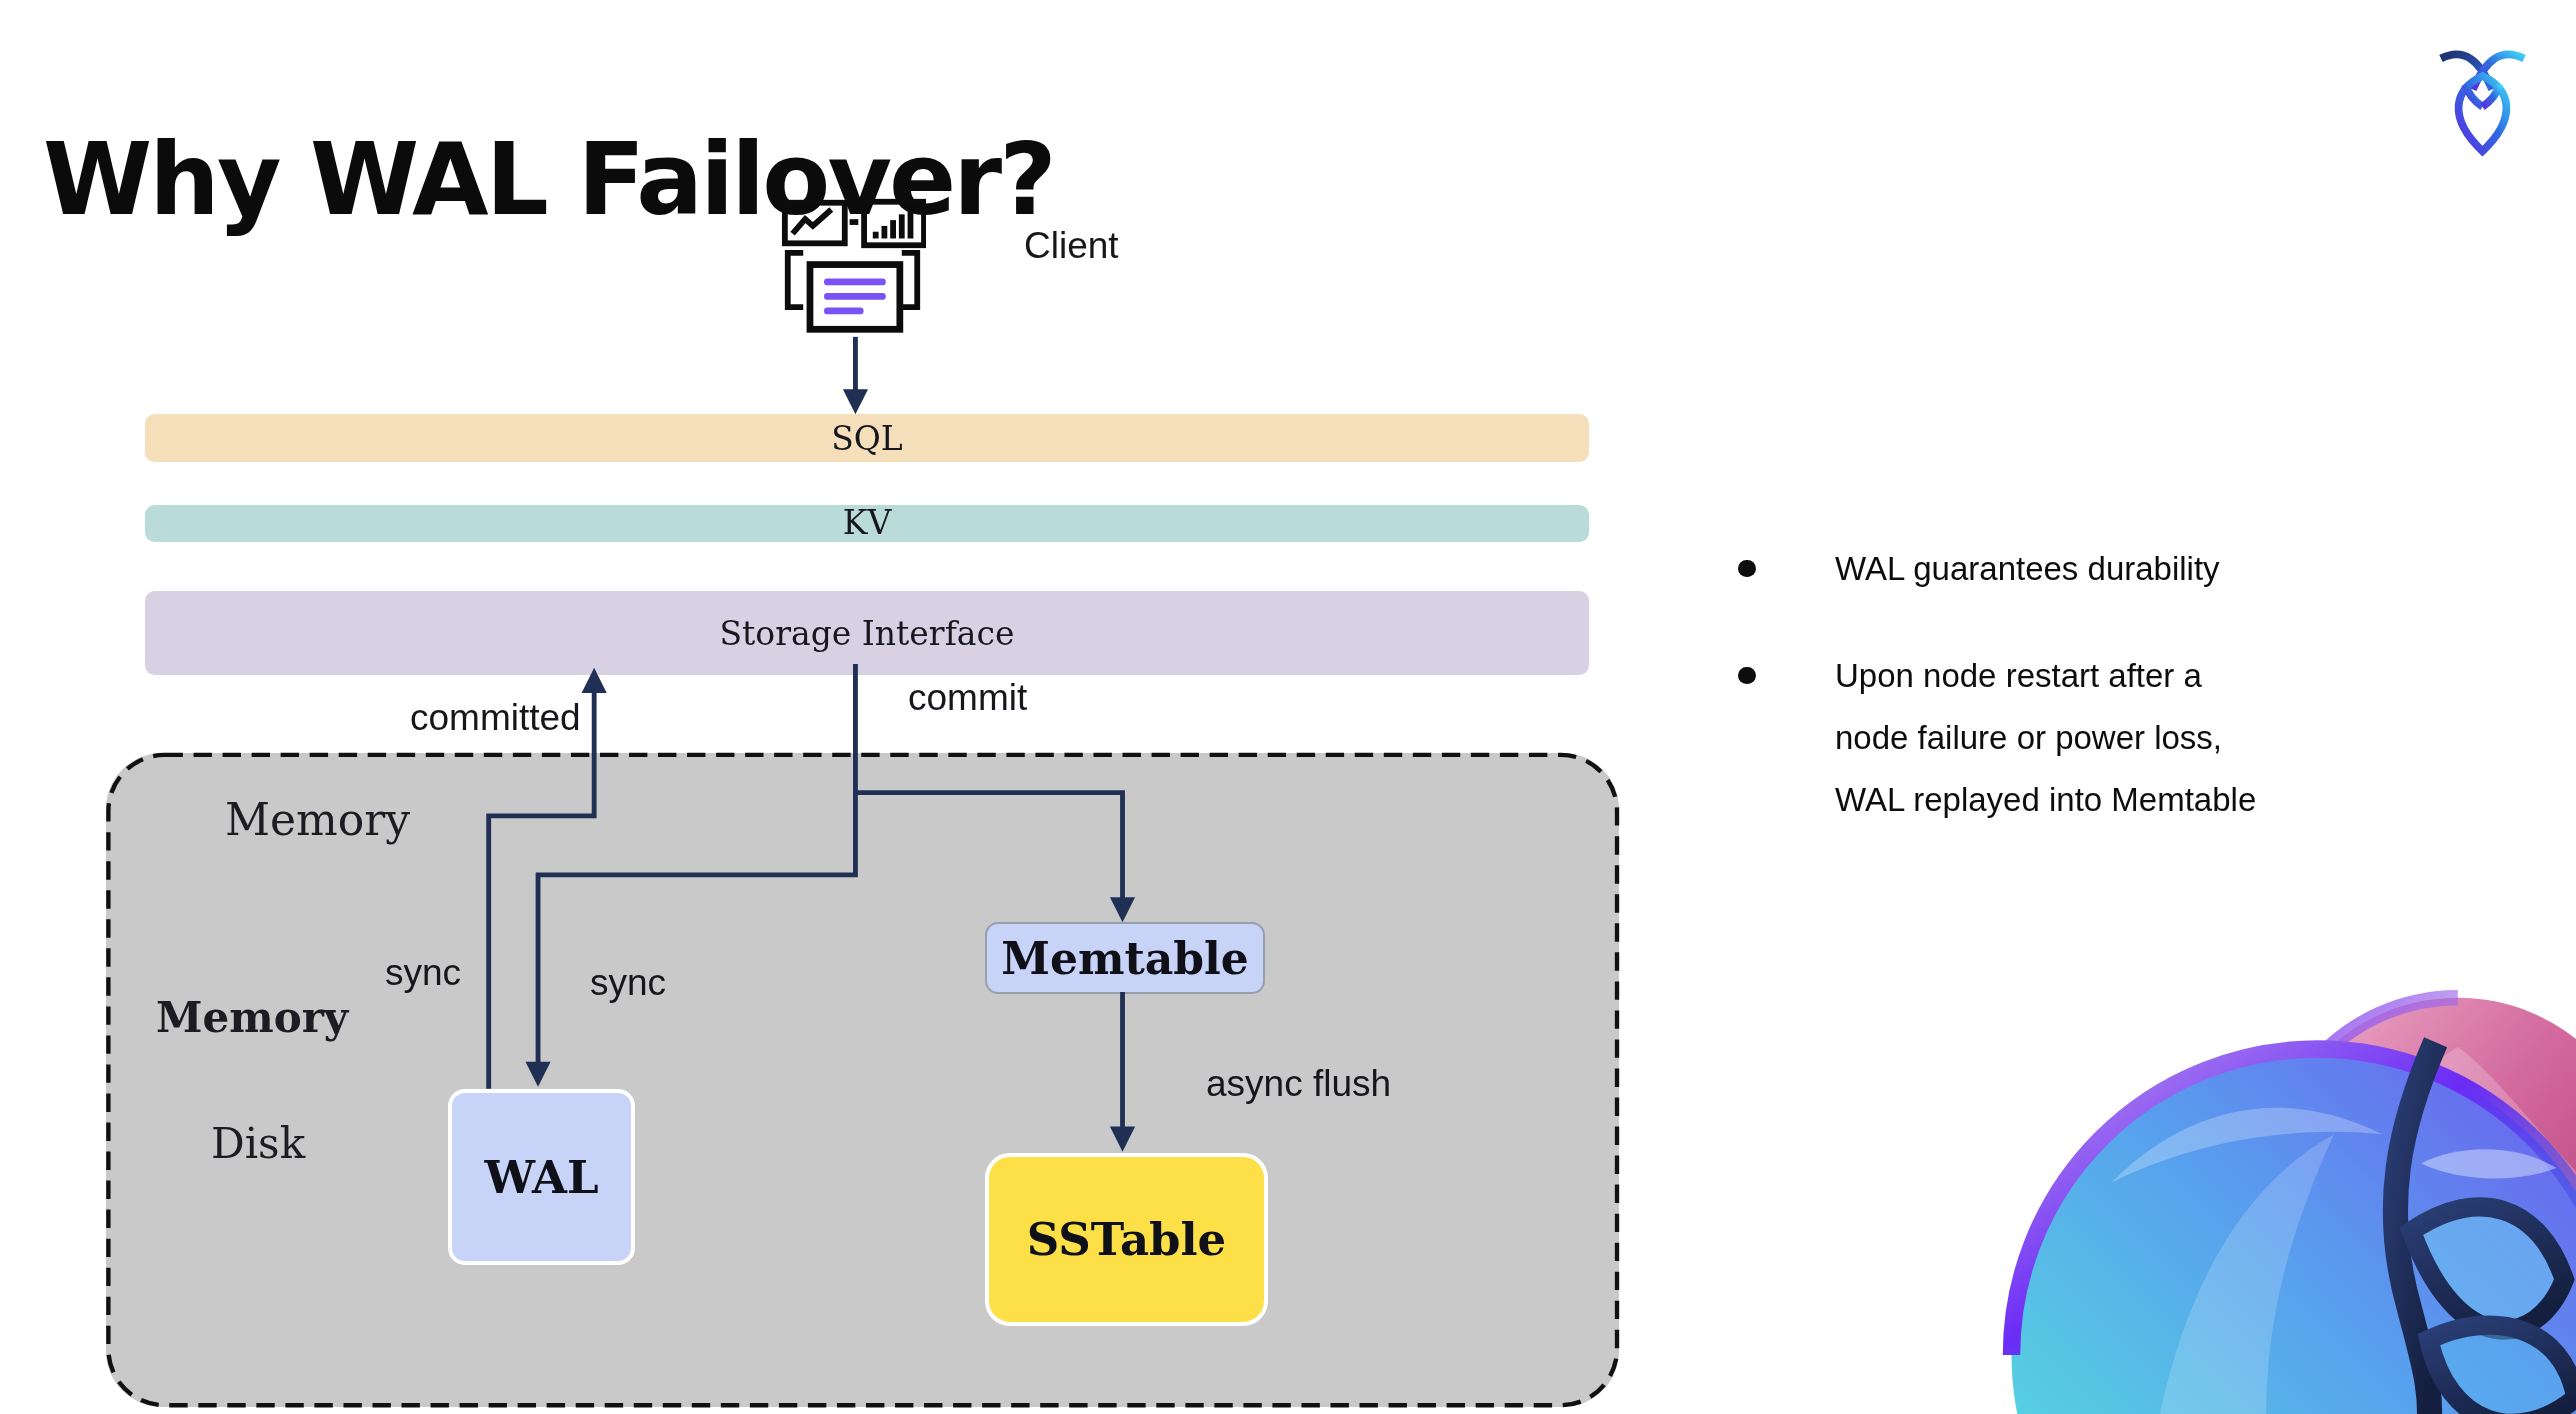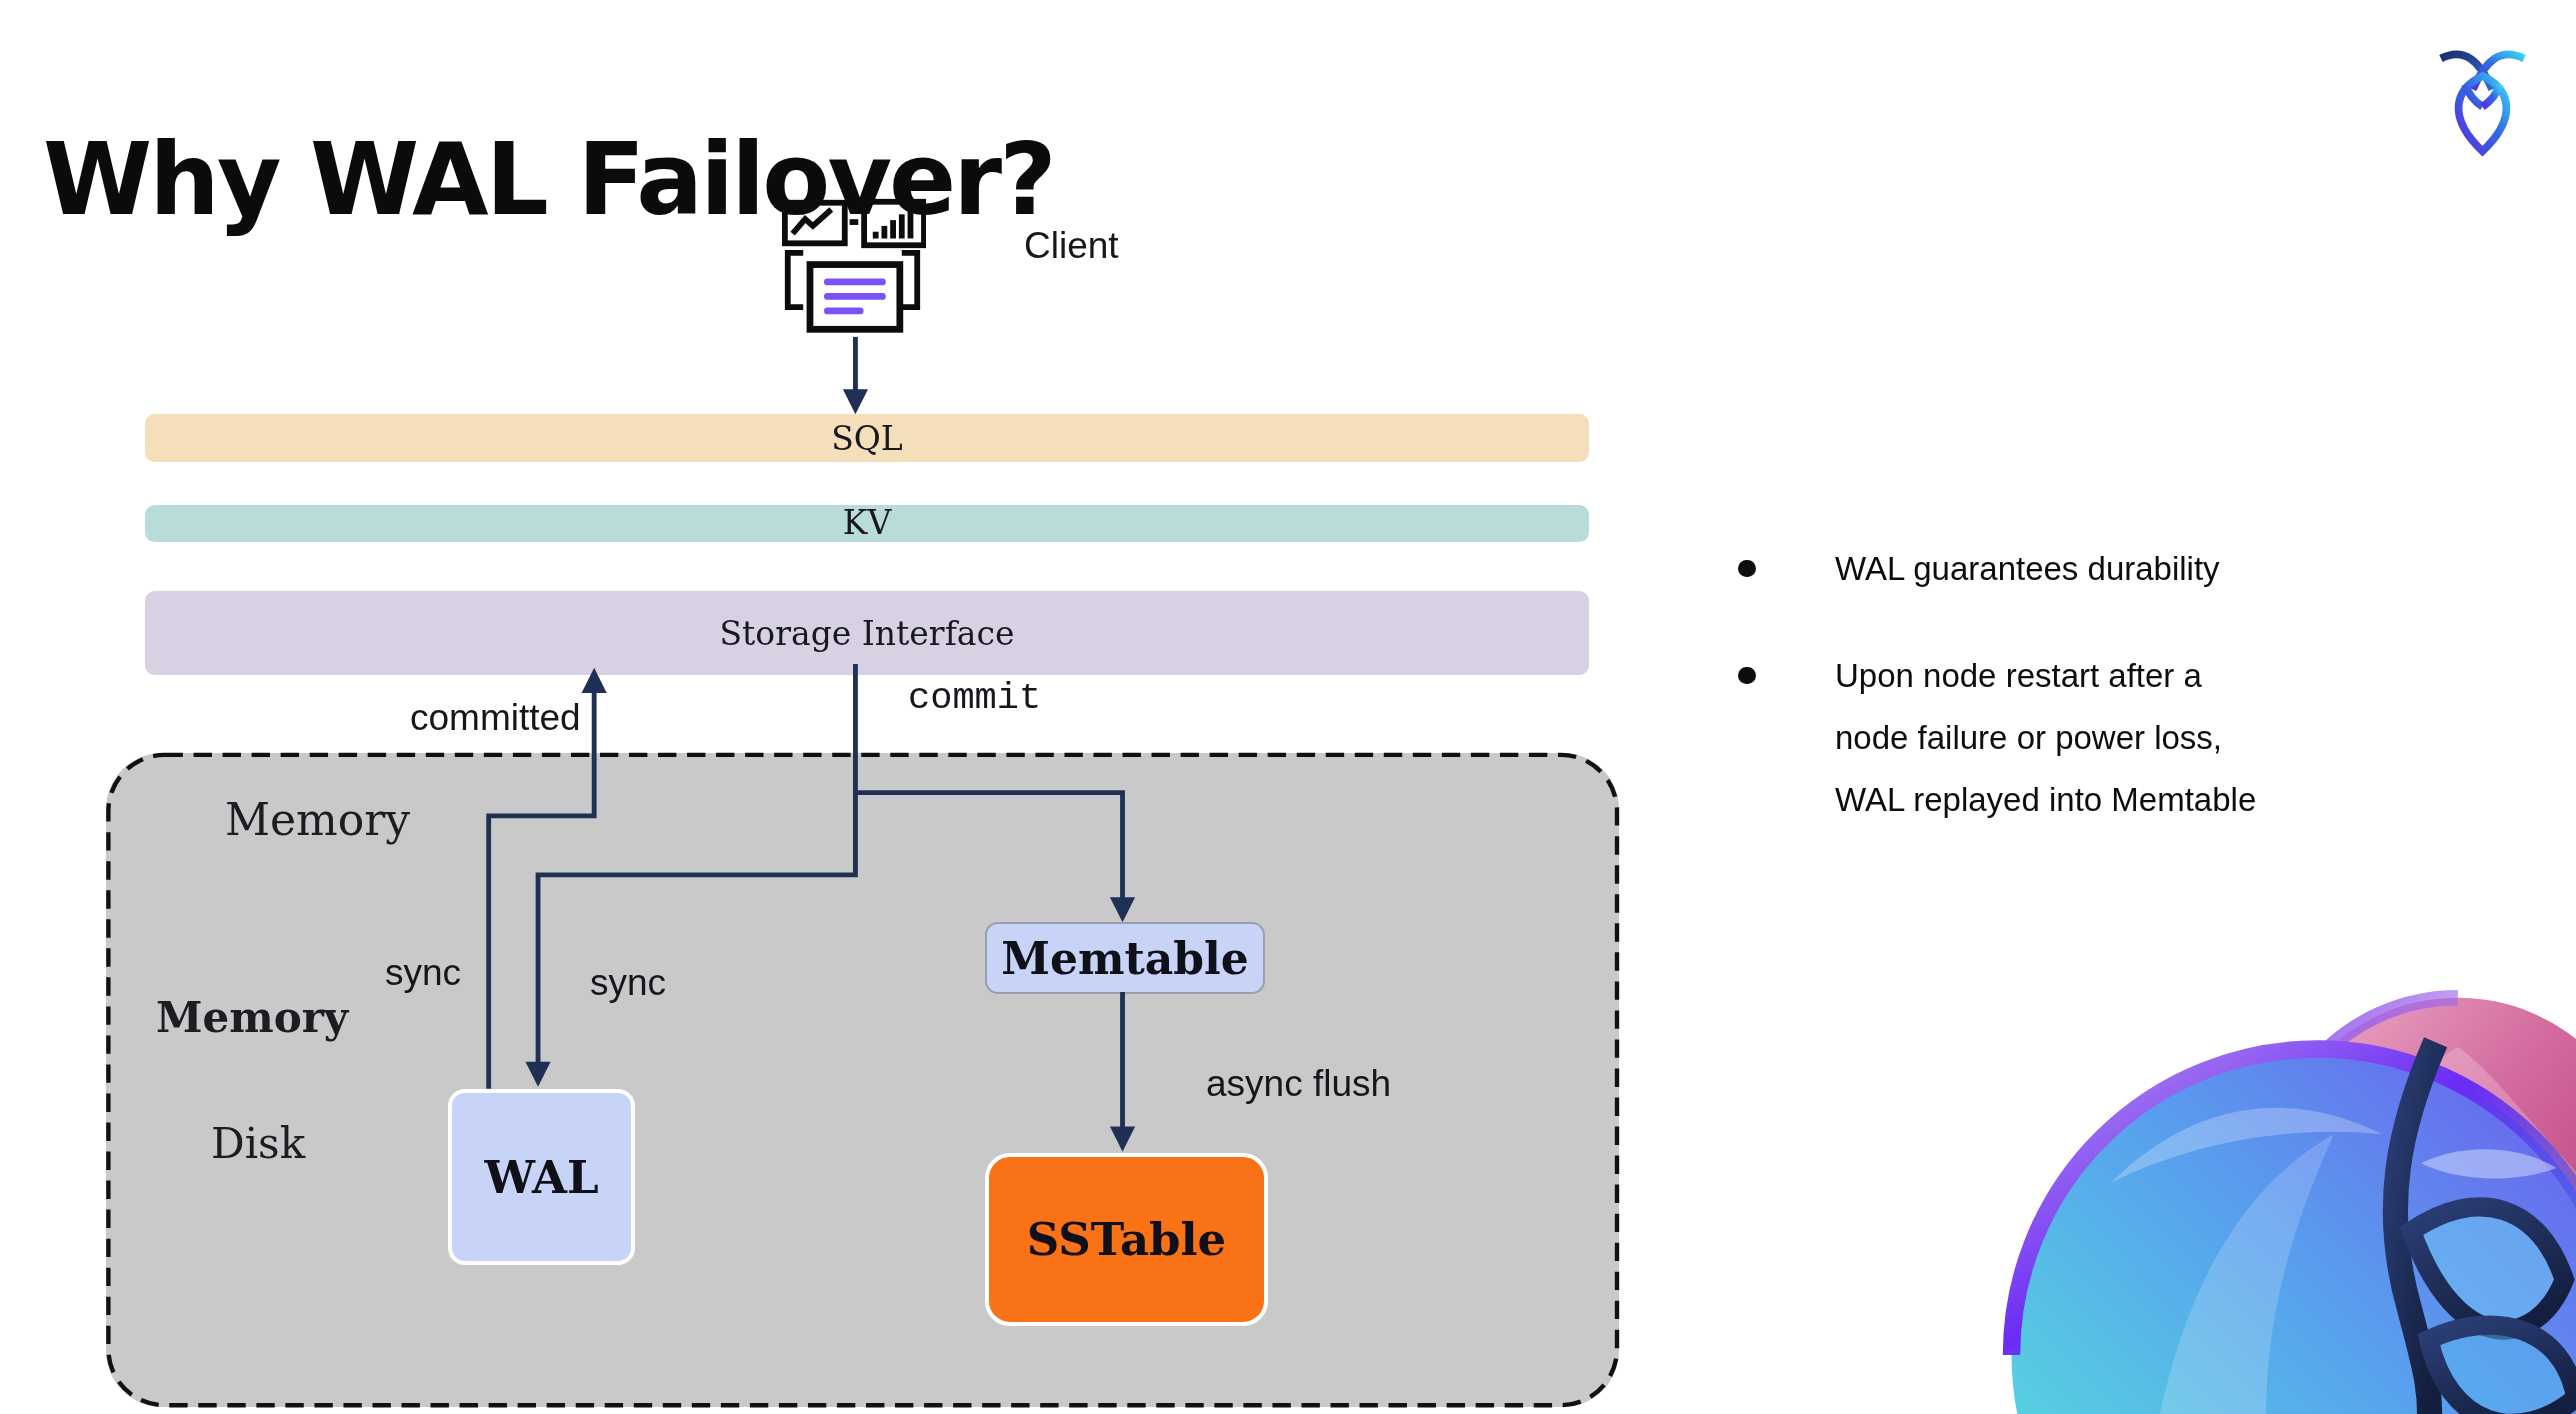--- a/index.html
+++ b/index.html
@@ -99,32 +99,32 @@
 
   <div id="pebble" class="abs" style="background: rgb(201, 201, 201);">
     
   </div>
 
   <div class="abs serif-label" style="left:225px;top:794px;font-size:44px;">Memory</div>
   <div class="abs serif-label" style="left:156px;top:993px;font-weight:bold;">Memory</div>
   <div class="abs serif-label" style="left:211px;top:1119px;">Disk</div>
 
   <div class="abs sans-label" style="left:410px;top:697px;">committed</div>
-  <div class="abs sans-label" style="left:908px;top:677px;font-family:Liberation Mono, monospace;">commit</div>
+  <div class="abs sans-label" style="left:908px;top:677px;">commit</div>
   <div class="abs sans-label" style="left:385px;top:952px;">sync</div>
   <div class="abs sans-label" style="left:590px;top:962px;">sync</div>
   <div class="abs sans-label" style="left:1206px;top:1063px;">async flush</div>
 
   <div id="box-wal" class="abs dbox" style="background: rgb(200, 211, 248);">
     <span>WAL</span>
   </div>
   <div id="box-memtable" class="abs dbox" style="background: rgb(200, 211, 248);">
     <span>Memtable</span>
   </div>
-  <div id="box-sstable" class="abs dbox" style="background: #f97316;">
+  <div id="box-sstable" class="abs dbox" style="background: #fde047;">
     <span>SSTable</span>
   </div>
 
   <svg class="abs noptr" style="left:0;top:0;" width="2576" height="1415" viewBox="0 0 2662 1462">
 
     <rect x="112" y="780" width="1559" height="672" rx="58" fill="none" stroke="#111111" stroke-width="4.5" stroke-dasharray="19 11"></rect>
 
     <path d="M 884 348 L 884 404" fill="none" stroke="#203055" stroke-width="5"></path>
     <polygon points="884,428 871,402 897,402" fill="#203055"></polygon>
 

